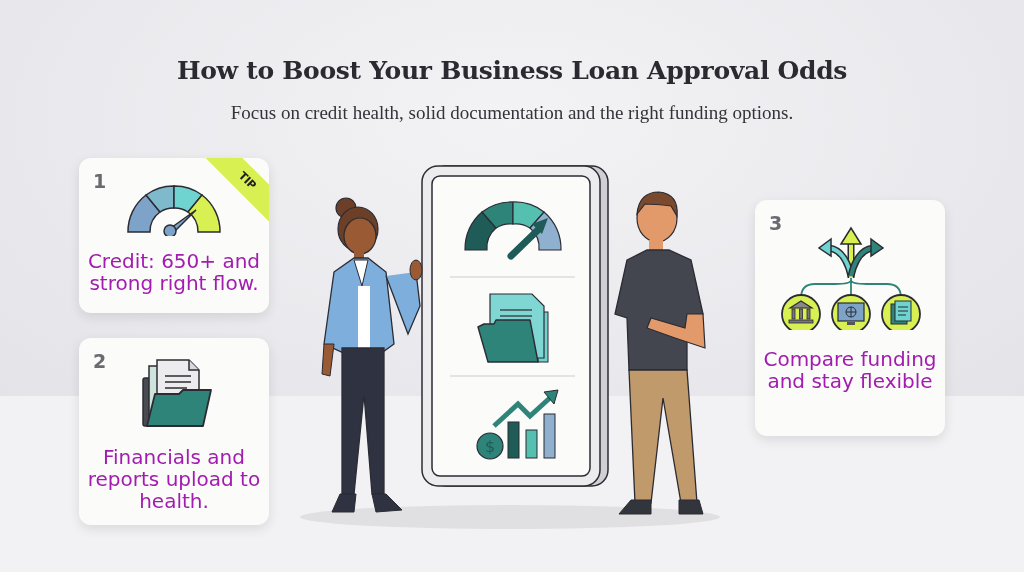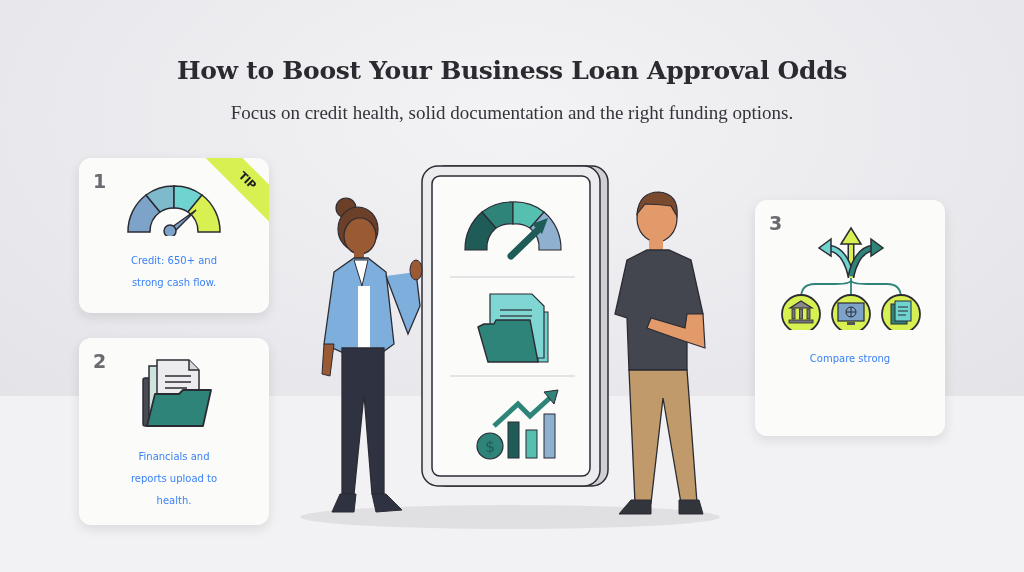--- a/index.html
+++ b/index.html
@@ -8,21 +8,21 @@
   .wall { position:absolute; left:0; top:0; width:1024px; height:396px;
           background:radial-gradient(ellipse at 50% 30%, #f3f3f5 0%, #eaeaee 60%, #e4e4e8 100%); }
   .floor { position:absolute; left:0; top:396px; width:1024px; height:176px; background:#f2f2f4; }
   .title { position:absolute; left:0; width:1024px; top:56px; text-align:center;
            font-family:"DejaVu Serif", serif; font-weight:bold; font-size:25px; color:#2a2a30; letter-spacing:-0.3px; }
   .subtitle { position:absolute; left:0; width:1024px; top:102px; text-align:center;
               font-family:"Liberation Serif", serif; font-size:19px; color:#33333a; }
   .card { position:absolute; background:#fbfbfa; border-radius:12px;
           box-shadow:0 4px 12px rgba(0,0,0,0.10); overflow:hidden; }
   .card .num { position:absolute; left:14px; top:12px; font-weight:bold; font-size:19px; color:#6a6a70; }
-  .card .text { position:absolute; left:0; width:100%; text-align:center; font-size:10px; line-height:22px; color:#3b82f6; }
+  .card .text { position:absolute; left:0; width:100%; text-align:center; font-size:20px; line-height:22px; color:#a21caf; }
   .tip { position:absolute; right:-28px; top:10px; width:100px; height:26px; background:#d8f052;
          transform:rotate(45deg); text-align:center; font-size:11px; font-weight:bold; line-height:26px; color:#1d1d22; }
   .phone { position:absolute; left:420px; top:164px; width:190px; height:323px; }
   .shadow { position:absolute; border-radius:50%; background:rgba(0,0,0,0.07); }
 </style>
 </head>
 <body>
 
 <div class="wall"></div>
 <div class="floor"></div>
@@ -36,21 +36,21 @@
   <svg style="position:absolute;left:45px;top:22px" width="100" height="56" viewBox="0 0 100 56">
     <path d="M4,52 A46,46 0 0 1 22,15 L36,32 A24,24 0 0 0 26,52 Z" fill="#7ea3c8" stroke="#2b2b33" stroke-width="1.5"></path>
     <path d="M22,15 A46,46 0 0 1 50,6 L50,28 A24,24 0 0 0 36,32 Z" fill="#7fb9cc" stroke="#2b2b33" stroke-width="1.5"></path>
     <path d="M50,6 A46,46 0 0 1 78,15 L64,32 A24,24 0 0 0 50,28 Z" fill="#6fd3cf" stroke="#2b2b33" stroke-width="1.5"></path>
     <path d="M78,15 A46,46 0 0 1 96,52 L74,52 A24,24 0 0 0 64,32 Z" fill="#d8f052" stroke="#2b2b33" stroke-width="1.5"></path>
     <path d="M44,50 L72,30 L48,54 Z" fill="#7ea3c8" stroke="#2b2b33" stroke-width="1.5"></path>
     <circle cx="46" cy="51" r="6" fill="#7ea3c8" stroke="#2b2b33" stroke-width="1.5"></circle>
   </svg>
   <div class="text" style="top:92px">
     <div>Credit: 650+ and</div>
-    <div>strong cash flow.</div>
+    <div>strong right flow.</div>
   </div>
 </div>
 
 <div class="card" style="left:79px;top:338px;width:190px;height:187px;">
   <div class="num">2</div>
   <svg style="position:absolute;left:58px;top:20px" width="78" height="72" viewBox="0 0 78 72">
     <rect x="6" y="20" width="14" height="48" rx="2" fill="#4a4a52" stroke="#2b2b33" stroke-width="1.5"></rect>
     <rect x="12" y="8" width="40" height="50" fill="#cfe3dd" stroke="#2b2b33" stroke-width="1.5"></rect>
     <path d="M20,2 L52,2 L62,12 L62,50 L20,50 Z" fill="#ececee" stroke="#2b2b33" stroke-width="1.5"></path>
     <path d="M52,2 L52,12 L62,12" fill="#d8d8dc" stroke="#2b2b33" stroke-width="1.5"></path>
@@ -98,21 +98,22 @@
     <g>
       <circle cx="126" cy="96" r="19" fill="#d8f052" stroke="#2b2b33" stroke-width="1.8"></circle>
       <rect x="116" y="86" width="16" height="20" fill="#2f8479" stroke="#2b2b33" stroke-width="1"></rect>
       <rect x="120" y="83" width="16" height="20" fill="#6fd3cf" stroke="#2b2b33" stroke-width="1"></rect>
       <line x1="123" y1="89" x2="133" y2="89" stroke="#2b2b33" stroke-width="1"></line>
       <line x1="123" y1="93" x2="133" y2="93" stroke="#2b2b33" stroke-width="1"></line>
       <line x1="123" y1="97" x2="131" y2="97" stroke="#2b2b33" stroke-width="1"></line>
     </g>
   </svg>
   <div class="text" style="top:148px">
-    <div>Compare strong</div>
+    <div>Compare funding</div>
+    <div>and stay flexible</div>
   </div>
 </div>
 
 <div class="shadow" style="left:300px;top:505px;width:420px;height:24px;"></div>
 
 <svg class="phone" viewBox="0 0 190 323" width="190" height="323">
   <rect x="10" y="2" width="178" height="320" rx="16" fill="#cfcfd4" stroke="#2b2b33" stroke-width="1.5"></rect>
   <rect x="2" y="2" width="178" height="320" rx="16" fill="#ececef" stroke="#2b2b33" stroke-width="1.5"></rect>
   <rect x="12" y="12" width="158" height="300" rx="8" fill="#fbfbfa" stroke="#2b2b33" stroke-width="1.5"></rect>
   <line x1="30" y1="113" x2="155" y2="113" stroke="#dcdce0" stroke-width="1.5"></line>

